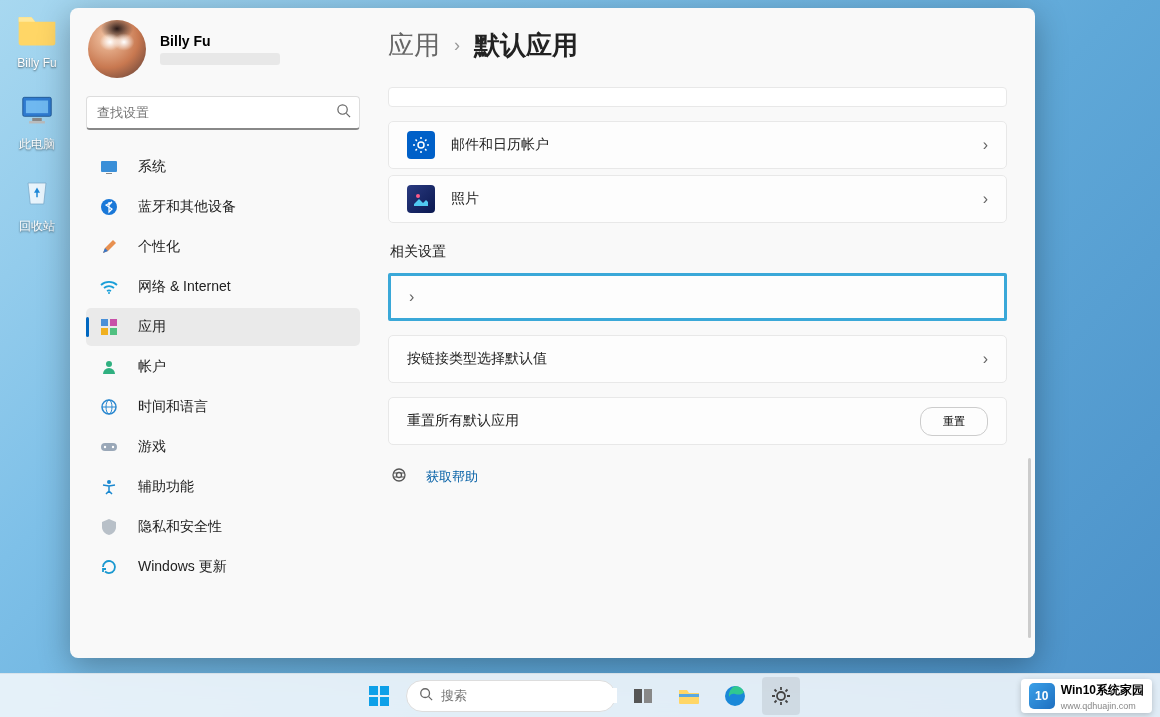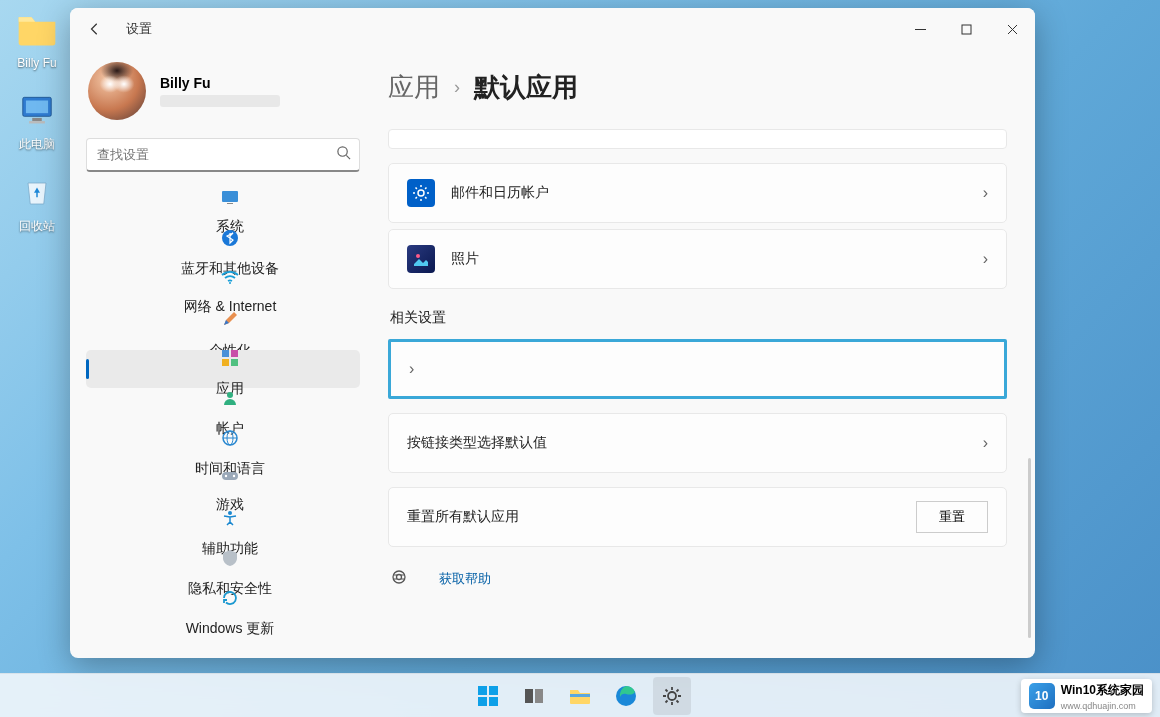--- a/index.html
+++ b/index.html
@@ -22,40 +22,40 @@
 .sidebar{width:310px;padding:8px 0 0 16px;}
 .profile{display:flex;align-items:center;gap:14px;padding:4px 8px 18px 2px;}
 .avatar{width:58px;height:58px;border-radius:50%;background:radial-gradient(circle at 35% 30%,#f4c8a8,#c87850 55%,#604038 95%);position:relative;overflow:hidden;flex-shrink:0;}
 .avatar::after{content:"";position:absolute;inset:0;background:radial-gradient(ellipse 30% 25% at 38% 38%,#fff 0%,transparent 60%),radial-gradient(ellipse 30% 25% at 62% 38%,#fff 0%,transparent 60%),radial-gradient(ellipse 40% 28% at 50% 15%,#2a1a18 0%,transparent 70%);}
 .profile-name{font-size:14px;font-weight:600;}
 .profile-sub{height:12px;width:120px;background:#e8e8e8;border-radius:3px;margin-top:4px;}
 .search-box{margin:0 20px 18px 0;height:34px;border:1px solid #ddd;border-bottom:2px solid #888;border-radius:4px;background:#fff;display:flex;align-items:center;padding:0 8px 0 10px;justify-content:center;}
 .search-box input{flex:1;border:none;outline:none;font-size:13px;color:#666;}
 .search-box .sicon{color:#666;}
 .nav{list-style:none;}
-.nav li{height:38px;display:flex;align-items:center;gap:14px;padding:0 0 0 14px;border-radius:5px;margin:0 20px 2px 0;cursor:pointer;font-size:14px;color:#222;position:relative;flex-direction:column;}
+.nav li{height:38px;display:flex;align-items:center;gap:20px;padding:0 0 0 14px;border-radius:5px;margin:0 20px 2px 0;cursor:pointer;font-size:14px;color:#222;position:relative;}
 .nav li.active{background:#eaeaea;}
 .nav li.active::before{content:"";position:absolute;left:0;top:9px;bottom:9px;width:3px;background:#0067c0;border-radius:2px;}
 .nav .nico{width:18px;height:18px;display:flex;align-items:center;justify-content:center;}
 .content{flex:1;padding:20px 28px 0 8px;overflow-y:auto;}
 .breadcrumb{display:flex;align-items:center;gap:14px;margin-bottom:24px;}
 .bc-link{font-size:26px;color:#666;cursor:pointer;}
 .bc-sep{color:#999;font-size:18px;}
 .bc-current{font-size:26px;font-weight:600;color:#222;}
 .card-empty{height:20px;border:1px solid #e8e8e8;border-radius:4px;background:#fff;margin-bottom:14px;}
-.card{background:#fdfdfd;border:1px solid #e8e8e8;border-radius:5px;height:60px;display:flex;align-items:center;padding:17px 18px;margin-bottom:6px;cursor:pointer;}
+.card{background:#fdfdfd;border:1px solid #e8e8e8;border-radius:5px;height:48px;display:flex;align-items:center;padding:17px 18px;margin-bottom:6px;cursor:pointer;}
 .card .cicon{width:28px;height:28px;border-radius:4px;display:flex;align-items:center;justify-content:center;margin-right:16px;flex-shrink:0;}
 .card .clabel{font-size:14px;color:#222;flex:1;}
 .card .chev{color:#666;}
 .card.highlight{border:3px solid #3aa8d8;border-radius:2px;}
 .section-title{font-size:14px;color:#222;margin:20px 0 12px 2px;}
 .card.reset{justify-content:center;}
-.reset-btn{border:1px solid #ccc;background:#fdfdfd;border-radius:0;padding:6px 22px;font-size:13px;cursor:pointer;}
+.reset-btn{border:1px solid #ccc;background:#fdfdfd;border-radius:12px;padding:6px 22px;font-size:11px;cursor:pointer;}
 .links{margin:22px 0 0 2px;}
-.link-row{display:flex;align-items:center;gap:31px;margin:12px 0;cursor:pointer;}
+.link-row{display:flex;align-items:center;gap:18px;margin:12px 0;cursor:pointer;}
 .link-row .lico{color:#555;width:18px;text-align:center;}
 .link-row .ltext{color:#0560a6;font-size:13px;}
 .scroll-ind{position:absolute;right:4px;top:450px;height:180px;width:3px;background:#ccc;border-radius:2px;}
 .taskbar{position:absolute;left:0;right:0;bottom:0;height:44px;background:rgba(245,248,252,.88);backdrop-filter:blur(10px);display:flex;align-items:center;border-top:1px solid rgba(0,0,0,.06);}
 .tb-center{display:flex;align-items:center;gap:8px;margin:0 auto;}
 .tb-btn{width:38px;height:38px;display:flex;align-items:center;justify-content:center;border-radius:4px;cursor:pointer;}
 .tb-search{width:210px;height:32px;background:#fff;border:1px solid #ddd;border-radius:16px;display:flex;align-items:center;padding:0 12px;gap:8px;}
 .tb-search input{border:none;outline:none;font-size:13px;flex:1;color:#666;}
 .tb-right{position:absolute;right:10px;display:flex;align-items:center;gap:12px;font-size:12px;color:#333;}
 .watermark{position:absolute;right:8px;bottom:4px;height:34px;display:flex;align-items:center;gap:6px;background:#fff;border-radius:4px;padding:16px 8px;font-size:11px;box-shadow:0 2px 6px rgba(0,0,0,.2);z-index:10;}
@@ -90,45 +90,20 @@
   <div class="ico">
       <svg viewBox="0 0 48 48">
         <path fill="#e8f4fc" stroke="#7aa8c8" d="M12 12h24l-3 28H15z"></path>
         <path fill="#1e88d8" d="M24 18l4 7h-3v6h-2v-6h-3z"></path>
       </svg>
     </div>
   <div>回收站</div>
 </div>
 
 <div class="window">
-  <div class="titlebar">
-    <div class="back-btn">
-        <svg width="14" height="14" viewBox="0 0 16 16">
-          <path d="M10 2 4 8l6 6" stroke="#333" stroke-width="1.4" fill="none"></path>
-        </svg>
-      </div>
-    <div class="title-text">设置</div>
-    <div class="win-controls">
-      <div class="wc">
-          <svg width="11" height="11">
-            <path d="M0 5.5h11" stroke="#333"></path>
-          </svg>
-        </div>
-      <div class="wc">
-          <svg width="11" height="11">
-            <rect x="1" y="1" width="9" height="9" stroke="#333" fill="none"></rect>
-          </svg>
-        </div>
-      <div class="wc close">
-          <svg width="11" height="11">
-            <path d="M1 1l9 9M10 1l-9 9" stroke="#333"></path>
-          </svg>
-        </div>
-    </div>
-  </div>
   <div class="body-area">
     <div class="sidebar">
       <div class="profile">
         <div class="avatar"></div>
         <div>
           <div class="profile-name">Billy Fu</div>
           <div class="profile-sub"></div>
         </div>
       </div>
       <div class="search-box">
@@ -152,35 +127,35 @@
             <span class="nico">
               <svg width="16" height="16">
                 <circle cx="8" cy="8" r="8" fill="#1a78d8"></circle>
                 <path d="M8 3v10l3-3-6-4 6-3-3 3" stroke="#fff" fill="none" stroke-width="1.2"></path>
               </svg>
             </span>
             <span>蓝牙和其他设备</span>
           </li>
         <li>
             <span class="nico">
+              <svg width="18" height="18" viewBox="0 0 18 18">
+                <path d="M3 15l2-5 8-8 3 3-8 8z" fill="#e89050"></path>
+                <path d="M3 15l2-5 3 3z" fill="#3a78c8"></path>
+              </svg>
+            </span>
+            <span>个性化</span>
+          </li>
+        <li>
+            <span class="nico">
               <svg width="18" height="14" viewBox="0 0 18 14">
                 <path d="M1 5a12 12 0 0 1 16 0M4 8a8 8 0 0 1 10 0M7 11a4 4 0 0 1 4 0" stroke="#1a9fd8" fill="none" stroke-width="1.8"></path>
                 <circle cx="9" cy="13" r="1" fill="#1a9fd8"></circle>
               </svg>
             </span>
             <span>网络 &amp; Internet</span>
-          </li>
-        <li>
-            <span class="nico">
-              <svg width="18" height="18" viewBox="0 0 18 18">
-                <path d="M3 15l2-5 8-8 3 3-8 8z" fill="#e89050"></path>
-                <path d="M3 15l2-5 3 3z" fill="#3a78c8"></path>
-              </svg>
-            </span>
-            <span>个性化</span>
           </li>
         <li class="active">
             <span class="nico">
               <svg width="16" height="16">
                 <rect x="0" y="0" width="7" height="7" fill="#4a90d8"></rect>
                 <rect x="9" y="0" width="7" height="7" fill="#c850a8"></rect>
                 <rect x="0" y="9" width="7" height="7" fill="#f0b020"></rect>
                 <rect x="9" y="9" width="7" height="7" fill="#50c080"></rect>
               </svg>
             </span>
@@ -302,20 +277,27 @@
 <div class="taskbar">
   <div class="tb-center">
     <div class="tb-btn">
         <svg width="22" height="22" viewBox="0 0 22 22">
           <rect x="1" y="1" width="9" height="9" fill="#0ea0e8"></rect>
           <rect x="12" y="1" width="9" height="9" fill="#0ea0e8"></rect>
           <rect x="1" y="12" width="9" height="9" fill="#0ea0e8"></rect>
           <rect x="12" y="12" width="9" height="9" fill="#0ea0e8"></rect>
         </svg>
       </div>
+    <div class="tb-search">
+      <span><svg width="14" height="14" viewBox="0 0 16 16">
+            <circle cx="7" cy="7" r="5" stroke="#666" fill="none" stroke-width="1.5"></circle>
+            <path d="M11 11l4 4" stroke="#666" stroke-width="1.5"></path>
+          </svg></span>
+      <input placeholder="搜索" style="">
+    </div>
     <div class="tb-btn">
         <svg width="20" height="16" viewBox="0 0 20 16">
           <rect x="1" y="1" width="8" height="14" fill="#555"></rect>
           <rect x="11" y="1" width="8" height="14" fill="#888"></rect>
         </svg>
       </div>
     <div class="tb-btn">
         <svg width="22" height="18" viewBox="0 0 22 18">
           <path fill="#ffd666" d="M1 3h8l2 3h10v10a1 1 0 0 1-1 1H2a1 1 0 0 1-1-1z"></path>
           <rect x="1" y="7" width="20" height="3" fill="#5aa8e0"></rect>

